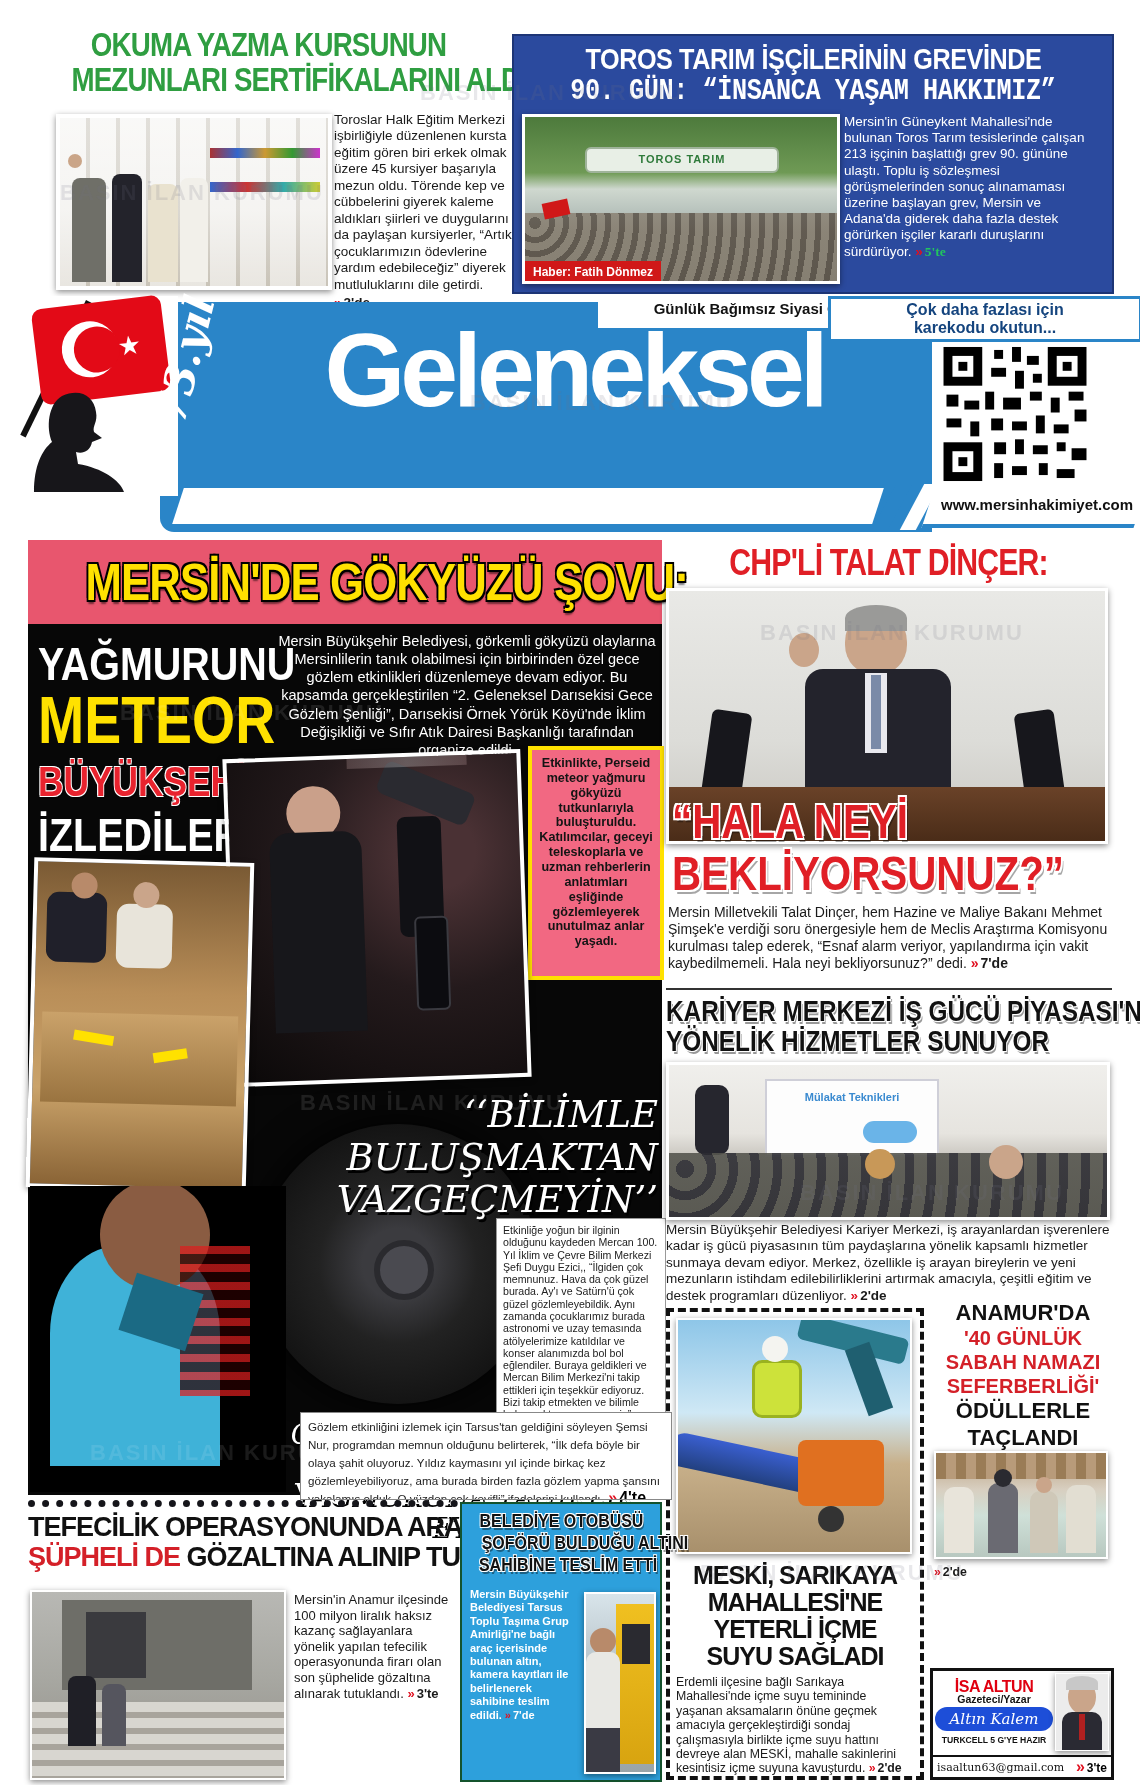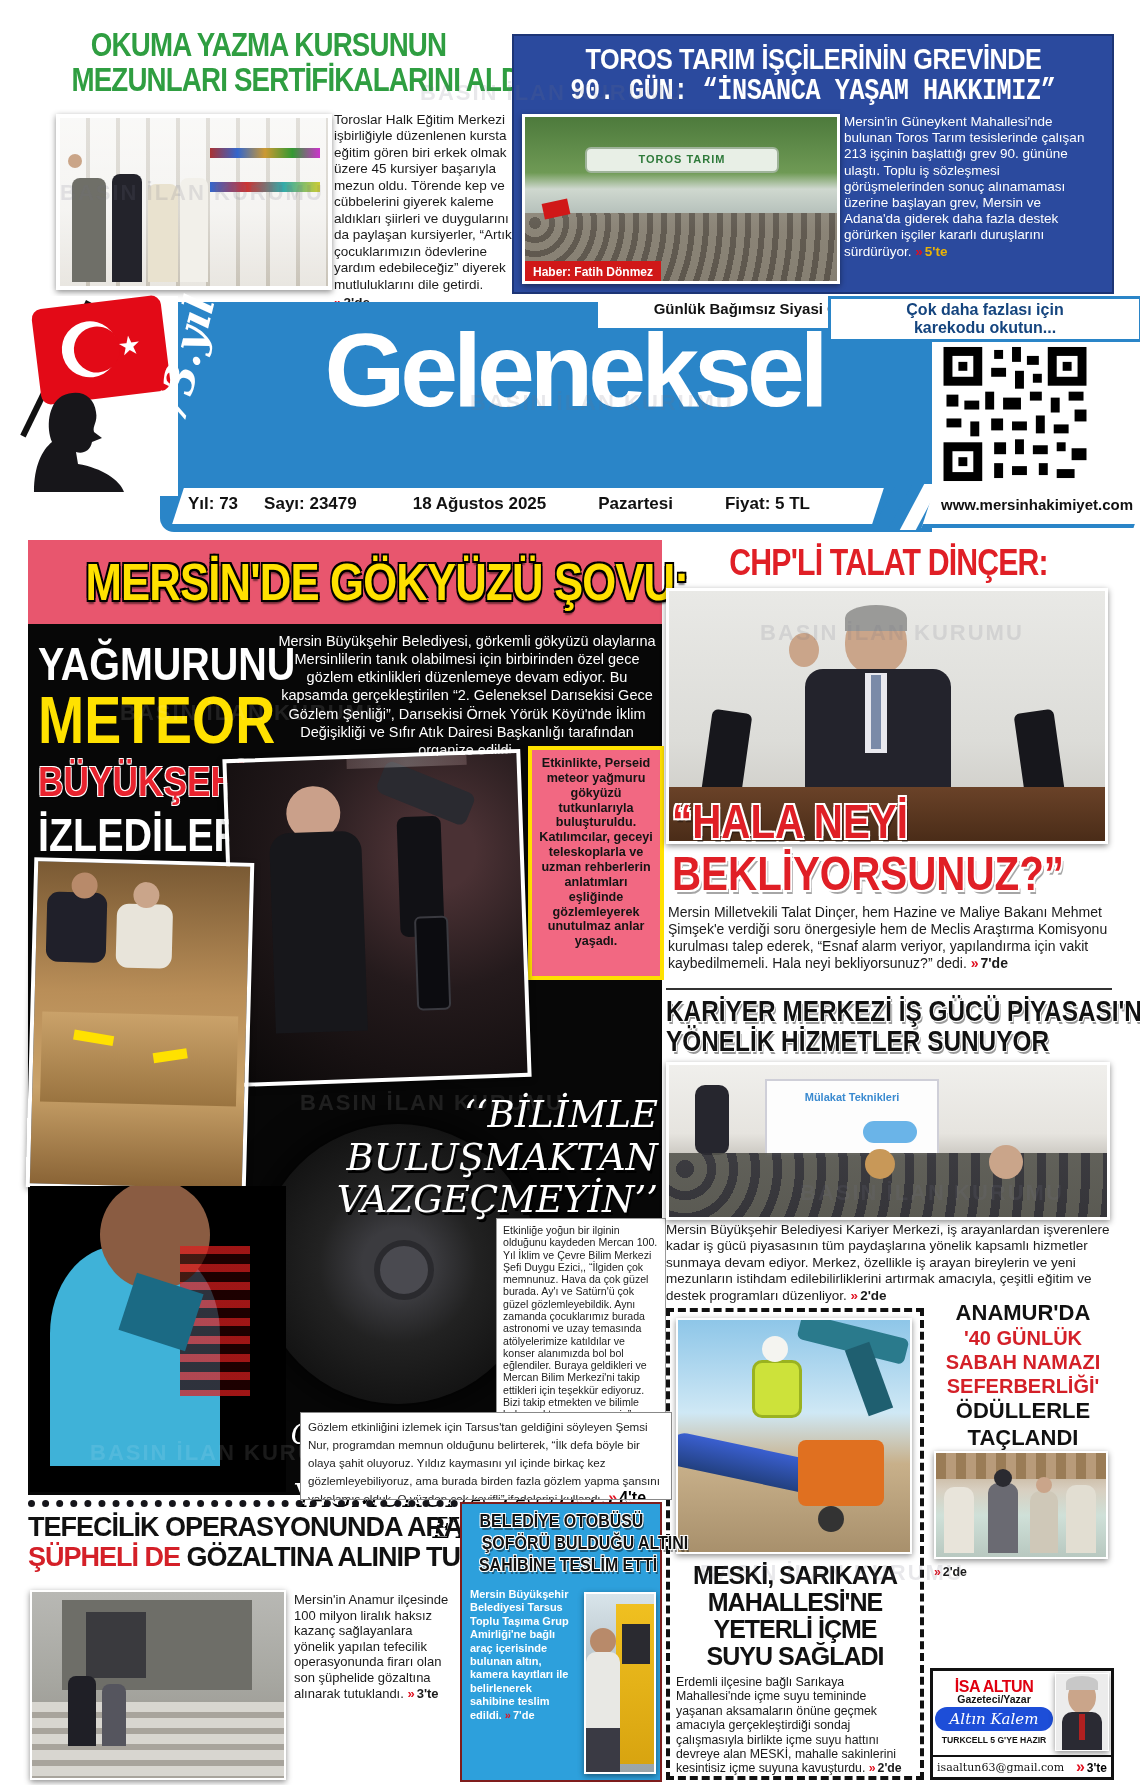--- a/index.html
+++ b/index.html
@@ -55,21 +55,21 @@
         <span style="color:#2e7a3a;font-weight:900;font-size:11px;letter-spacing:1px;">TOROS TARIM</span>
       </div>
       <div class="abs" style="left:0;top:96px;width:312px;height:68px;background:repeating-radial-gradient(circle at 10px 10px,#5a5248 0 6px,#8a8274 6px 14px);opacity:.85;"></div>
       <div class="abs" style="left:18px;top:84px;width:26px;height:16px;background:#d01818;transform:rotate(-12deg);"></div>
       <div class="abs" style="left:0px;bottom:0px;background:#d01818;padding:1px 8px;">
         <span style="color:#fff;font-weight:700;font-size:12px;">Haber: Fatih Dönmez</span>
       </div>
     </div>
     <div class="abs" style="left:330px;top:78px;width:256px;height:168px;color:#fff;font-size:13.5px;line-height:1.2;">
       <span>Mersin'in Güneykent Mahallesi'nde bulunan Toros Tarım tesislerinde çalışan 213 işçinin başlattığı grev 90. gününe ulaştı. Toplu iş sözleşmesi görüşmelerinden sonuç alınamaması üzerine başlayan grev, Mersin ve Adana'da giderek daha fazla destek görürken işçiler kararlı duruşlarını sürdürüyor.</span>
-      <span class="ref"><span class="arr">»</span><b style="color:#eab308;">5'te</b></span>
+      <span class="ref"><span class="arr">»</span><b style="color:#22c55e;font-family:Liberation Serif, serif;">5'te</b></span>
     </div>
   </div>
 
   <div class="abs" style="left:28px;top:296px;width:1084px;height:240px;">
     <div class="abs" style="left:132px;top:6px;width:772px;height:230px;background:#2a85c8;border-radius:0 0 0 14px;"></div>
 
     <div class="abs" style="left:0;top:0;width:150px;height:200px;background:#fff;">
       <div class="abs" style="left:58px;top:4px;width:6px;height:150px;background:#111;transform:rotate(26deg);transform-origin:top left;"></div>
       <div class="abs" style="left:8px;top:6px;width:130px;height:96px;background:#e30a17;border-radius:10px;transform:rotate(-7deg);">
         <div class="abs" style="left:26px;top:18px;width:56px;height:56px;border-radius:50%;background:#fff;"></div>
@@ -87,27 +87,20 @@
 
     <div class="abs" style="left:570px;top:4px;width:334px;height:28px;background:#fff;text-align:center;">
       <span style="font-weight:800;font-size:15px;color:#111;">Günlük Bağımsız Siyasi Gazete</span>
     </div>
 
     <div class="abs" style="left:196px;top:22px;width:700px;text-align:center;color:#fff;font-weight:900;font-size:104px;letter-spacing:-5px;line-height:1;">
       <span>Geleneksel</span>
     </div>
 
     <div class="abs" style="left:150px;top:192px;width:700px;height:36px;background:#fff;transform:skewX(-18deg);"></div>
-    <div class="abs" style="left:160px;top:198px;width:690px;display:flex;gap:26px;font-weight:800;font-size:17px;color:#111;">
-      <span>Yıl: 73</span>
-      <span>Sayı: 23479</span>
-      <span style="margin-left:30px;">18 Ağustos 2025</span>
-      <span style="margin-left:26px;">Pazartesi</span>
-      <span style="margin-left:26px;">Fiyat: 5 TL</span>
-    </div>
     <div class="slash" style="left:856px;top:188px;"></div>
     <div class="slash" style="left:884px;top:188px;background:#fff;"></div>
     <div class="abs" style="left:900px;top:192px;width:212px;height:36px;background:#fff;transform:skewX(-18deg);border-bottom:4px solid #2a85c8;"></div>
     <div class="abs" style="left:906px;top:200px;width:206px;text-align:center;font-weight:800;font-size:15px;color:#111;">
       <span>www.mersinhakimiyet.com</span>
     </div>
 
     <div class="abs" style="left:800px;top:0px;width:308px;height:40px;border:3px solid #2a85c8;background:#fff;text-align:center;line-height:1.1;">
       <div style="color:#14447e;font-weight:900;font-size:16px;margin-top:2px;">Çok daha fazlası için</div>
       <div style="color:#14447e;font-weight:900;font-size:16px;">karekodu okutun...</div>
@@ -365,21 +358,21 @@
       <div class="abs" style="left:0;top:110px;width:252px;height:76px;background:repeating-linear-gradient(180deg,#d8d6d0 0 10px,#a8a49c 10px 16px);"></div>
       <div class="abs" style="left:36px;top:84px;width:28px;height:70px;background:#1f1f26;border-radius:8px 8px 0 0;"></div>
       <div class="abs" style="left:70px;top:92px;width:24px;height:62px;background:#55555e;border-radius:8px 8px 0 0;"></div>
     </div>
     <div class="abs body-txt" style="left:266px;top:80px;width:160px;font-size:13px;line-height:1.2;">
       <span>Mersin'in Anamur ilçesinde 100 milyon liralık haksız kazanç sağlayanlara yönelik yapılan tefecilik operasyonunda firarı olan son şüphelide gözaltına alınarak tutuklandı.</span>
       <span class="ref"><span class="arr">»</span><b>3'te</b></span>
     </div>
   </div>
 
-  <div class="abs" style="left:460px;top:1502px;width:202px;height:280px;background:#2da0dc;border:2px solid #7f1d1d;box-sizing:border-box;">
+  <div class="abs" style="left:460px;top:1502px;width:202px;height:280px;background:#2da0dc;border:2px solid #14532d;box-sizing:border-box;">
     <div style="text-align:center;line-height:1.15;margin-top:6px;">
       <span class="cond outline-wht-thin" style="color:#111;font-weight:900;font-size:19px;">BELEDİYE OTOBÜSÜ</span><br>
       <span class="cond outline-wht-thin" style="color:#111;font-weight:900;font-size:19px;">ŞOFÖRÜ BULDUĞU ALTINI</span><br>
       <span class="cond outline-wht-thin" style="color:#111;font-weight:900;font-size:19px;">SAHİBİNE TESLİM ETTİ</span>
     </div>
     <div class="abs" style="left:8px;top:84px;width:108px;color:#fff;font-weight:700;font-size:11px;line-height:1.22;">
       <span>Mersin Büyükşehir Belediyesi Tarsus Toplu Taşıma Grup Amirliği'ne bağlı araç içerisinde bulunan altın, kamera kayıtları ile belirlenerek sahibine teslim edildi.</span>
       <span class="ref"><span class="arr">»</span><b style="color:#fff;">7'de</b></span>
     </div>
     <div class="abs photo" style="left:122px;top:88px;width:68px;height:178px;border-width:2px;background:linear-gradient(180deg,#d8e4ea 0%,#c0ccd2 30%,#9aa4a8 100%);">

